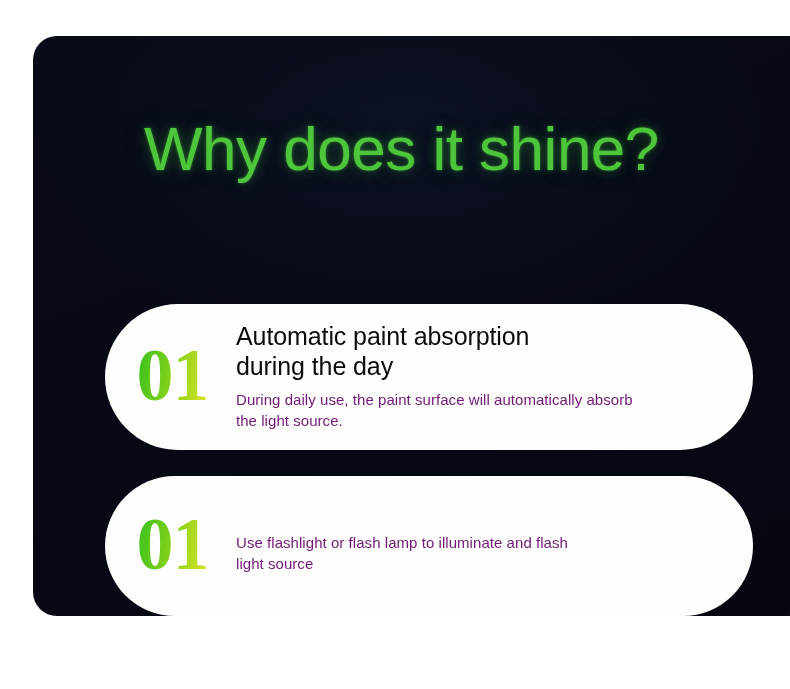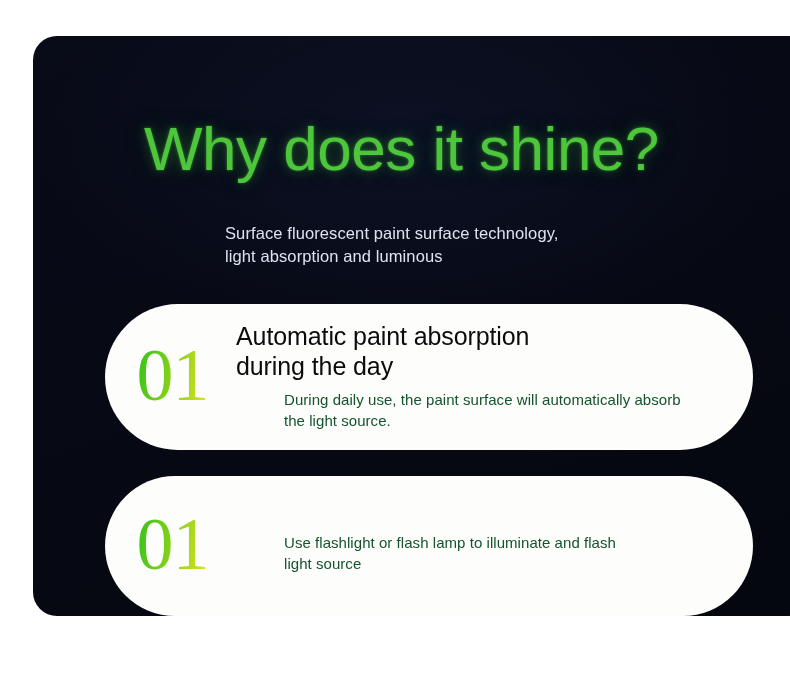--- a/index.html
+++ b/index.html
@@ -71,21 +71,21 @@
   }
   .card--one { top: 268px; height: 146px; }
   .card--two { top: 440px; height: 140px; }
 
   .card-number {
     flex: 0 0 auto;
     width: 135px;
     text-align: center;
     font-family: "Liberation Serif", serif;
     font-size: 74px;
-    font-weight: 400;
+    font-weight: 700;
     line-height: 1;
     letter-spacing: -1px;
     background-image: linear-gradient(100deg,
       #23b723 0%,
       #45c41d 28%,
       #8ed318 52%,
       #d8e127 76%,
       #e6e62c 100%);
     -webkit-background-clip: text;
     background-clip: text;
@@ -106,37 +106,34 @@
     line-height: 1.18;
     color: #0c0c0c;
     white-space: pre-line;
     letter-spacing: -0.1px;
   }
 
   .card-text {
     margin-top: 9px;
     font-size: 15px;
     line-height: 1.38;
-    color: #14532d;
+    color: #701a75;
     white-space: pre-line;
     letter-spacing: 0.05px;
-    margin-left: 48px;
   }
   .card--two .card-heading { font-size: 26px; }
   .card--two .card-text { margin-top: 16px; }
 </style>
 </head>
 <body>
 
 <div class="panel">
 
   <div class="title">Why does it shine?</div>
 
-  <div class="subtitle">Surface fluorescent paint surface technology,
-light absorption and luminous</div>
 
   <div class="card card--one">
     <div class="card-number">01</div>
     <div class="card-body">
       <div class="card-heading">Automatic paint absorption
 during the day</div>
       <div class="card-text">During daily use, the paint surface will automatically absorb
 the light source.</div>
     </div>
   </div>

